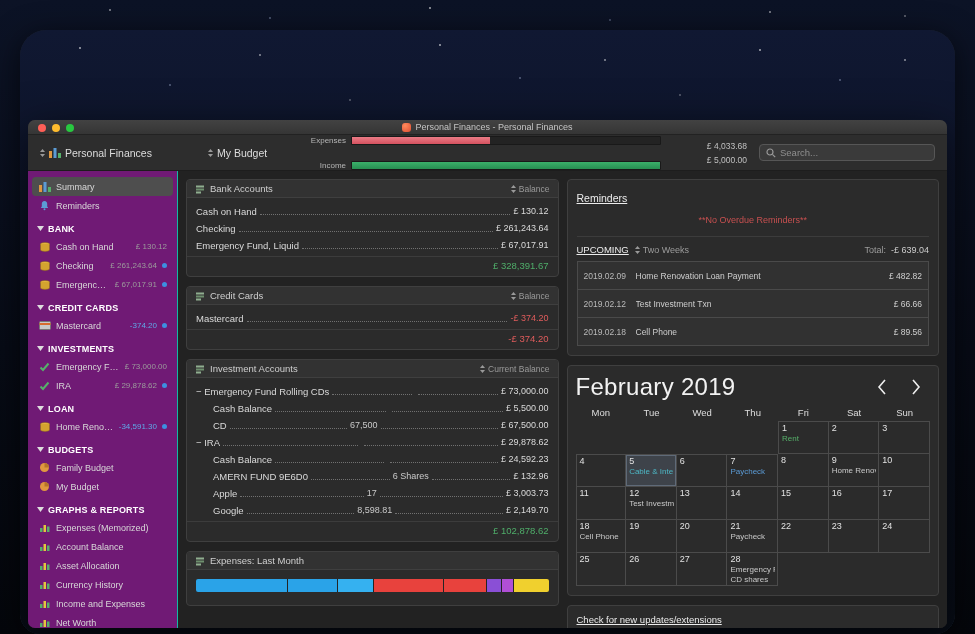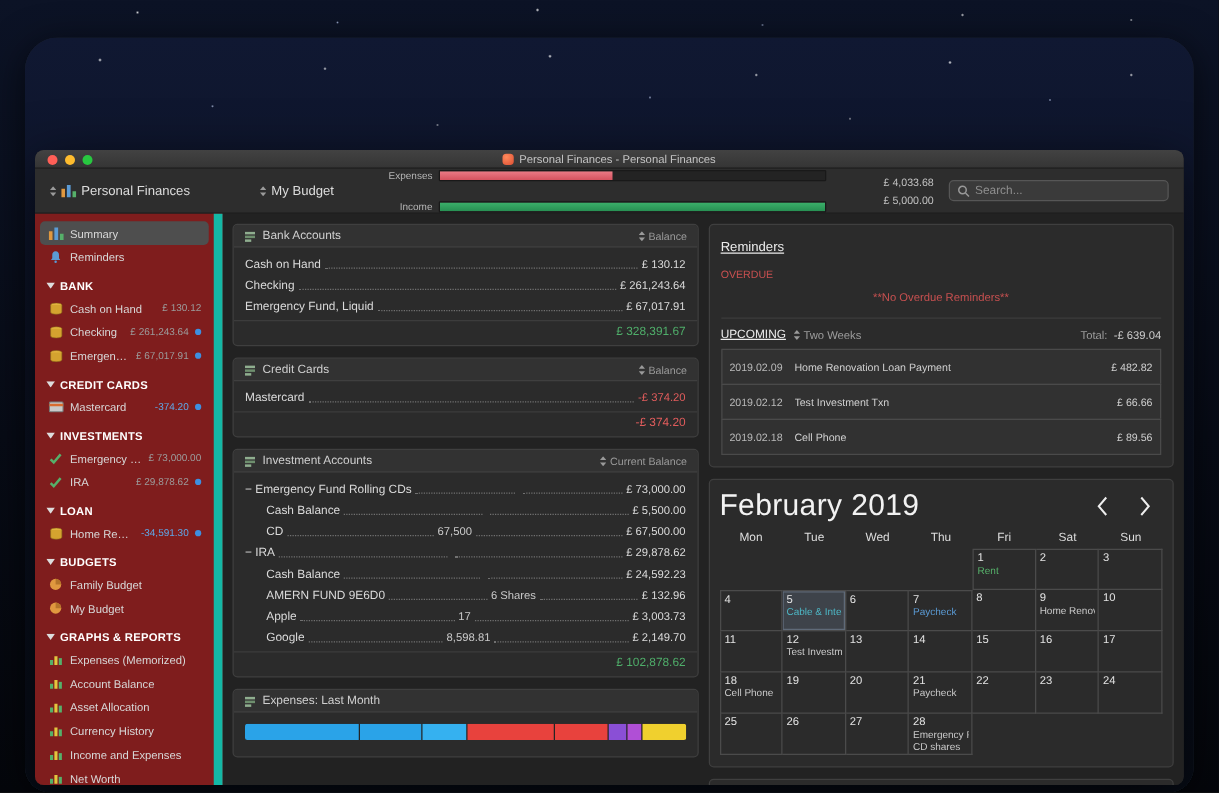--- a/index.html
+++ b/index.html
@@ -64,21 +64,21 @@
   .fill{height:100%;}
   .fill.exp{background:linear-gradient(#ea7b86,#d5525f);}
   .fill.inc{background:linear-gradient(#3bb06a,#278f52);}
   .tb-values{width:78px;display:flex;flex-direction:column;gap:4px;align-items:flex-end;font-size:8.5px;color:#c0c0c0;margin-left:8px;}
   .searchbox{margin-left:12px;width:176px;height:17px;background:#3a3a3a;border:1px solid #565656;border-radius:4px;display:flex;align-items:center;padding:0 6px;gap:4px;}
   .searchbox input{flex:1;min-width:0;background:transparent;border:none;outline:none;color:#ccc;font-size:9.5px;font-family:inherit;}
   .searchbox input::placeholder{color:#8f8f8f;}
   
   .app-body{flex:1;display:flex;min-height:0;background:#222;}
   
-  .sidebar{width:150px;flex:0 0 150px;background:#7f1d1d;border-right:7px solid #14b8a6;padding:6px 4px;overflow:hidden;}
+  .sidebar{width:150px;flex:0 0 150px;background:#701a75;border-right:1px solid #14b8a6;padding:6px 4px;overflow:hidden;}
   .sb-item{display:flex;align-items:center;gap:5px;height:19px;padding:0 6px;border-radius:4px;color:#d8d8d8;font-size:9px;}
   .sb-item.selected{background:#4e4e4e;}
   .sb-item .ic{width:13px;flex:0 0 13px;display:flex;justify-content:center;}
   .sb-item .lbl{flex:1 1 auto;min-width:0;overflow:hidden;text-overflow:ellipsis;white-space:nowrap;}
   .sb-item .val{flex:0 0 auto;font-size:8px;color:#9c9c9c;white-space:nowrap;}
   .sb-item .val.blue{color:#5fa8e8;}
   .dot{width:5px;height:5px;border-radius:50%;background:#3d8fe0;flex:0 0 5px;}
   .sb-header{display:flex;align-items:center;gap:4px;padding:0 5px;height:17px;margin-top:5px;color:#fff;font-weight:bold;font-size:9px;letter-spacing:.2px;}
   
   .main{flex:1;display:flex;gap:8px;padding:8px;min-width:0;}
@@ -585,21 +585,20 @@
               <div class="seg" style="width:3%;background:#b04fd6"></div>
               <div class="seg" style="width:10%;background:#f0d02e"></div>
             </div>
           </div>
         </div>
 
         <div class="col">
 
           <div class="panel rem-panel">
             <span class="rem-title">Reminders</span>
-            <div class="overdue">OVERDUE</div>
             <div class="no-overdue">**No Overdue Reminders**</div>
             <div class="upcoming-row">
               <span class="upcoming-lbl">UPCOMING</span>
               <span class="range">
                 <svg class="sorti" width="5" height="8" viewBox="0 0 5 8">
                     <path d="M2.5 0 5 3H0z" fill="#9a9a9a"></path>
                     <path d="M2.5 8 0 5h5z" fill="#9a9a9a"></path>
                   </svg>
                 <span>Two Weeks</span>
               </span>

